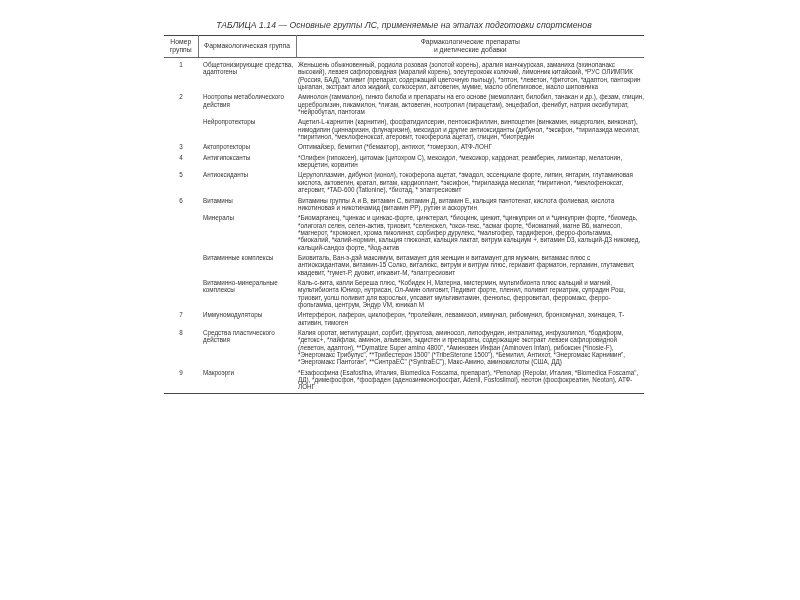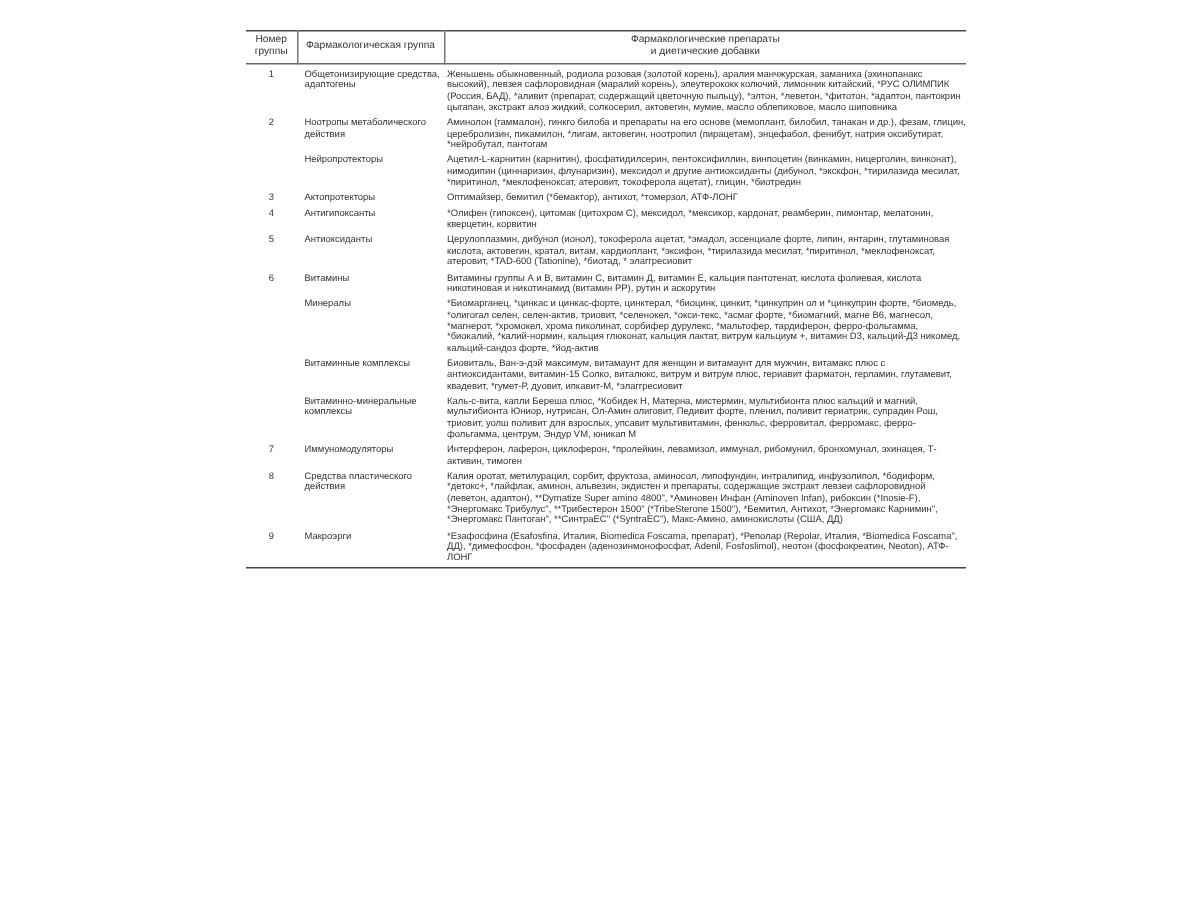--- a/index.html
+++ b/index.html
@@ -19,20 +19,21 @@
   td.num { text-align:center; padding-top:1px; }
   td.grp { padding-left:5px; }
   td.drugs { padding-right:0; }
   col.c1 { width:34px; } col.c2 { width:98px; } col.c3 { width:348px; }
   tr.first td { padding-top:3px; }
 </style>
 </head>
 <body>
 
 <div class="page">
+  <div class="title">ТАБЛИЦА 1.14 — Основные группы ЛС, применяемые на этапах подготовки спортсменов</div>
   <table>
     <colgroup>
         <col class="c1">
         <col class="c2">
         <col class="c3">
       </colgroup>
     <thead>
       <tr>
         <th class="c1">Номер группы</th>
         <th class="c2">Фармакологическая группа</th>

